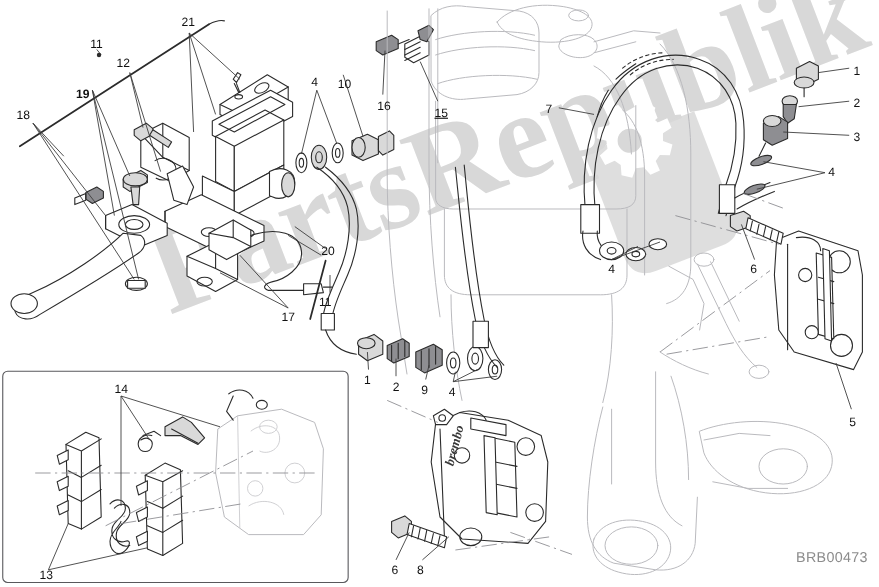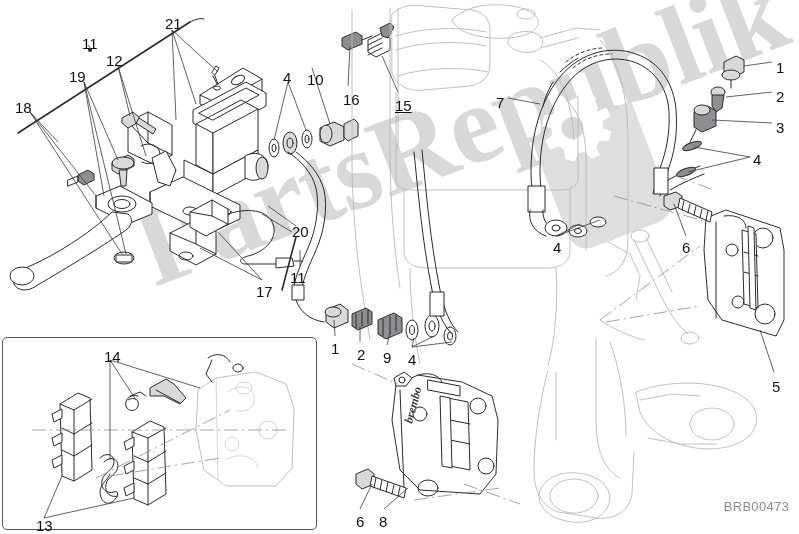--- a/index.html
+++ b/index.html
@@ -42,21 +42,21 @@
   #art {
     position: absolute;
     left: 0; top: 0;
     z-index: 10;
   }
   
   .callout {
     position: absolute;
     z-index: 30;
     font-family: "Liberation Sans", sans-serif;
-    font-size: 15px;
+    font-size: 11px;
     color: #111111;
     line-height: 1;
     white-space: nowrap;
   }
   
   #part-code {
     position: absolute;
     right: 10px;
     bottom: 20px;
     z-index: 30;
@@ -440,21 +440,21 @@
     <path class="lead" d="M 110 360 L 136 400"></path>
     <path class="lead" d="M 110 360 L 200 388"></path>
     <path class="lead" d="M 110 360 L 110 460"></path>
     <path class="lead" d="M 44 518 L 134 498"></path>
     <path class="lead" d="M 44 518 L 62 476"></path>
   </svg>
 
   <div class="callout" style="left:82px;  top:36px;">11</div>
   <div class="callout" style="left:165px; top:16px;">21</div>
   <div class="callout" style="left:106px; top:53px;">12</div>
-  <div class="callout" style="left:69px;  top:69px;">19</div>
+  <div class="callout" style="left:69px;  top:81px;font-weight:bold;">19</div>
   <div class="callout" style="left:15px;  top:100px;">18</div>
   <div class="callout" style="left:283px; top:70px;">4</div>
   <div class="callout" style="left:307px; top:72px;">10</div>
   <div class="callout" style="left:343px; top:92px;">16</div>
   <div class="callout" style="left:395px; top:98px;text-decoration:underline;">15</div>
   <div class="callout" style="left:496px; top:95px;">7</div>
   <div class="callout" style="left:776px; top:60px;">1</div>
   <div class="callout" style="left:776px; top:89px;">2</div>
   <div class="callout" style="left:776px; top:120px;">3</div>
   <div class="callout" style="left:753px; top:152px;">4</div>

